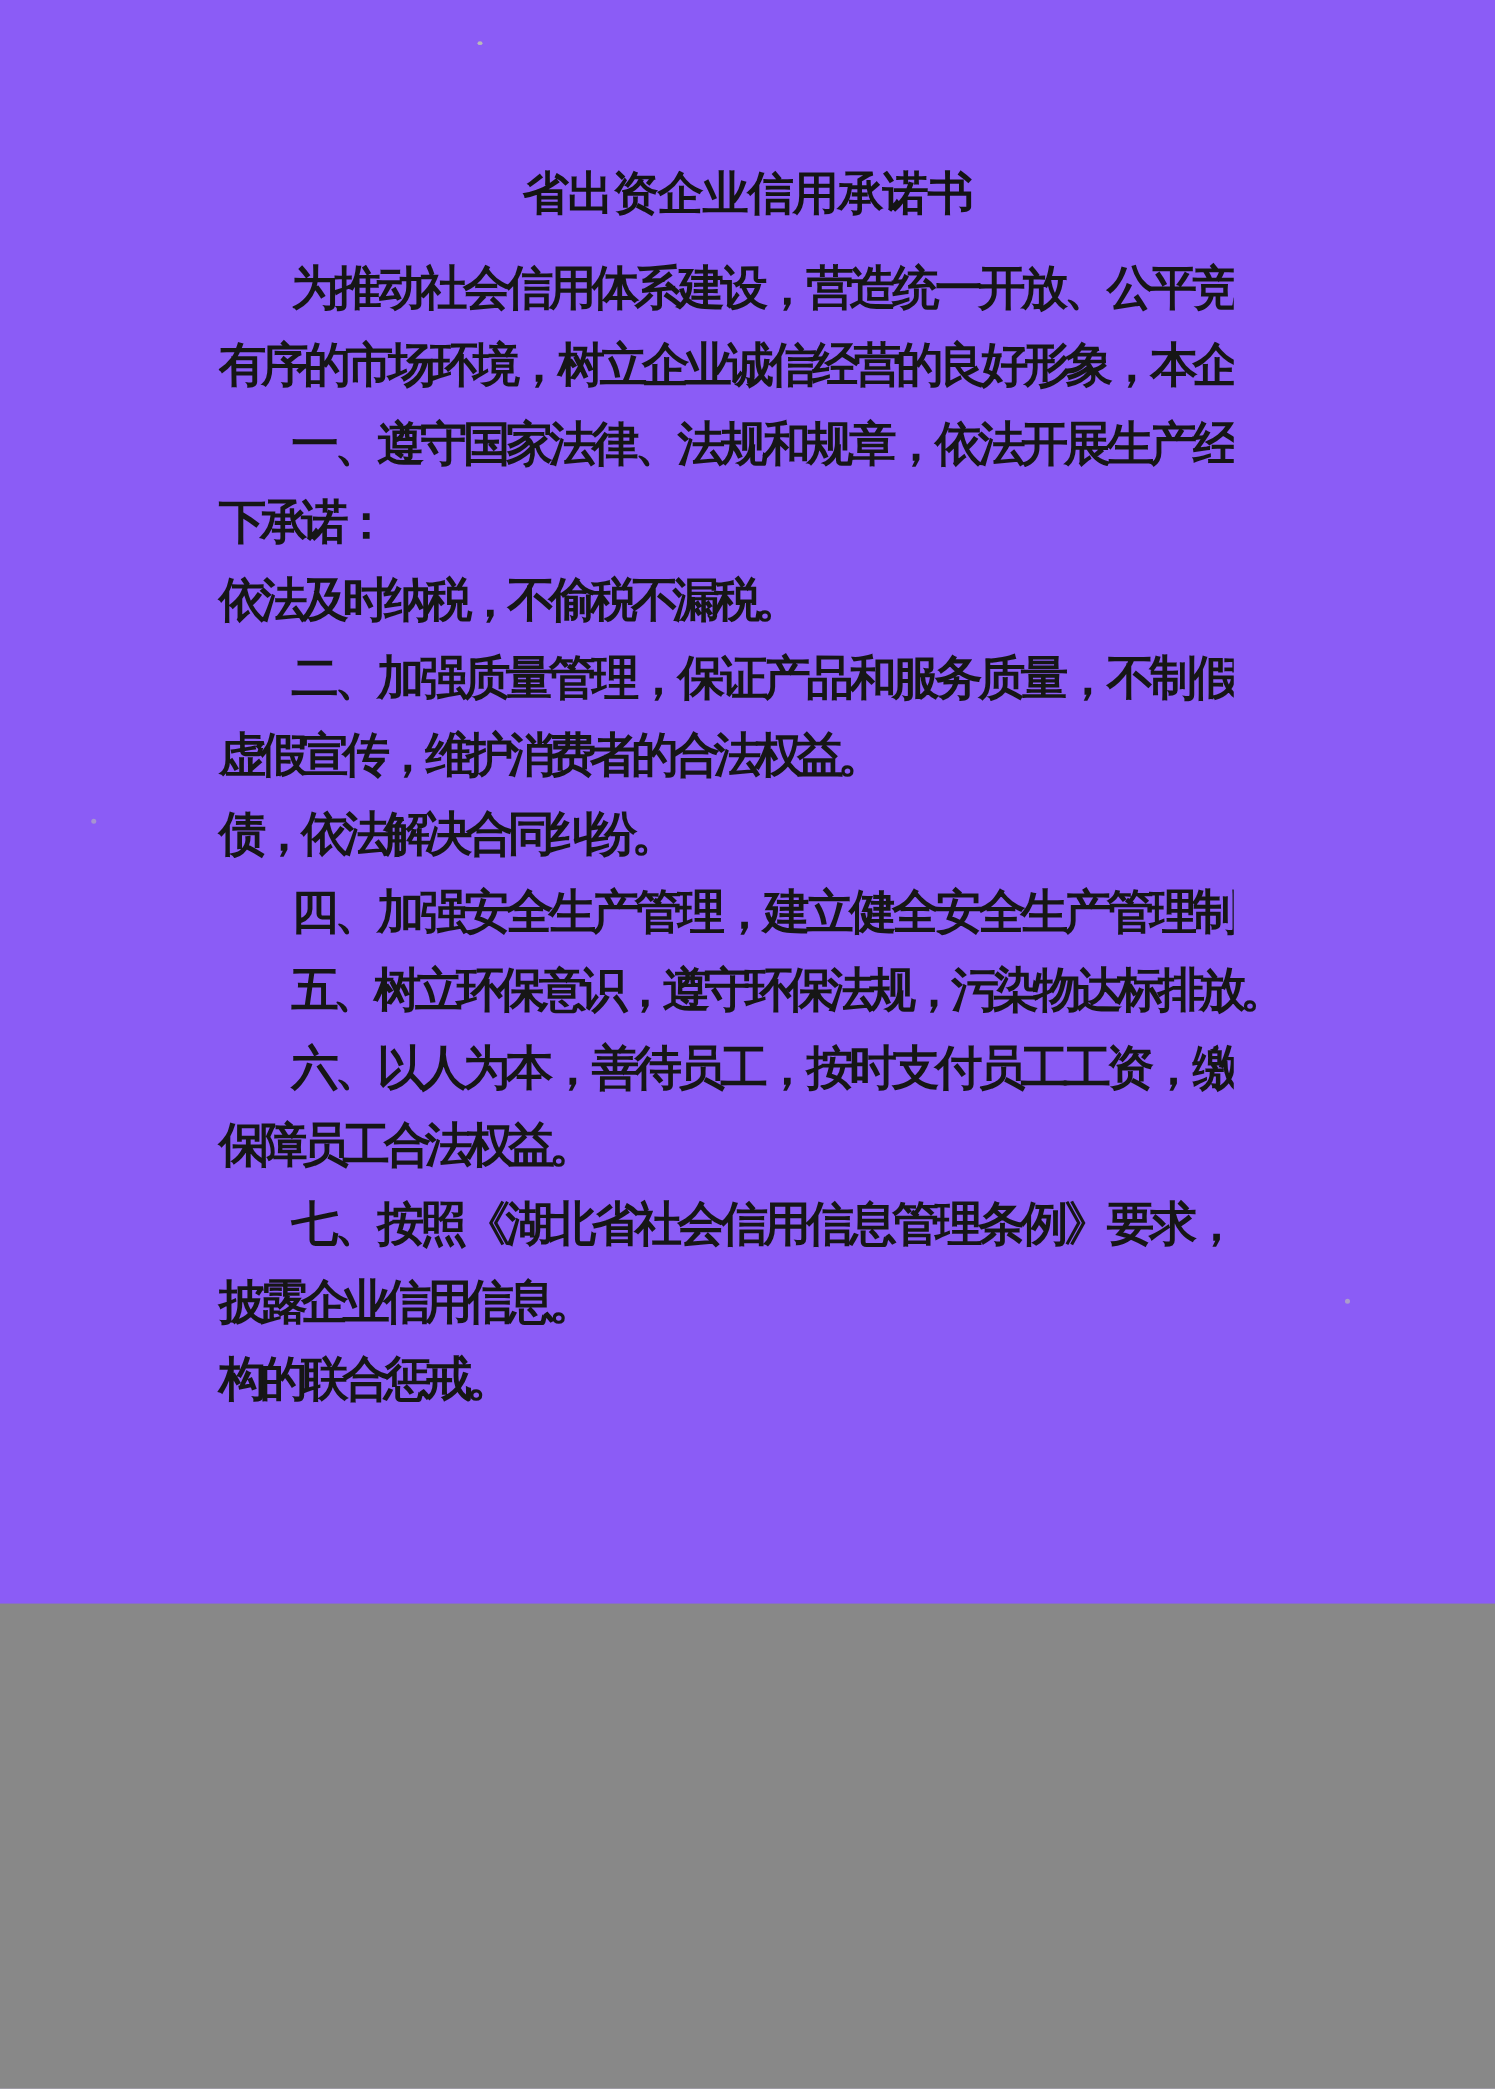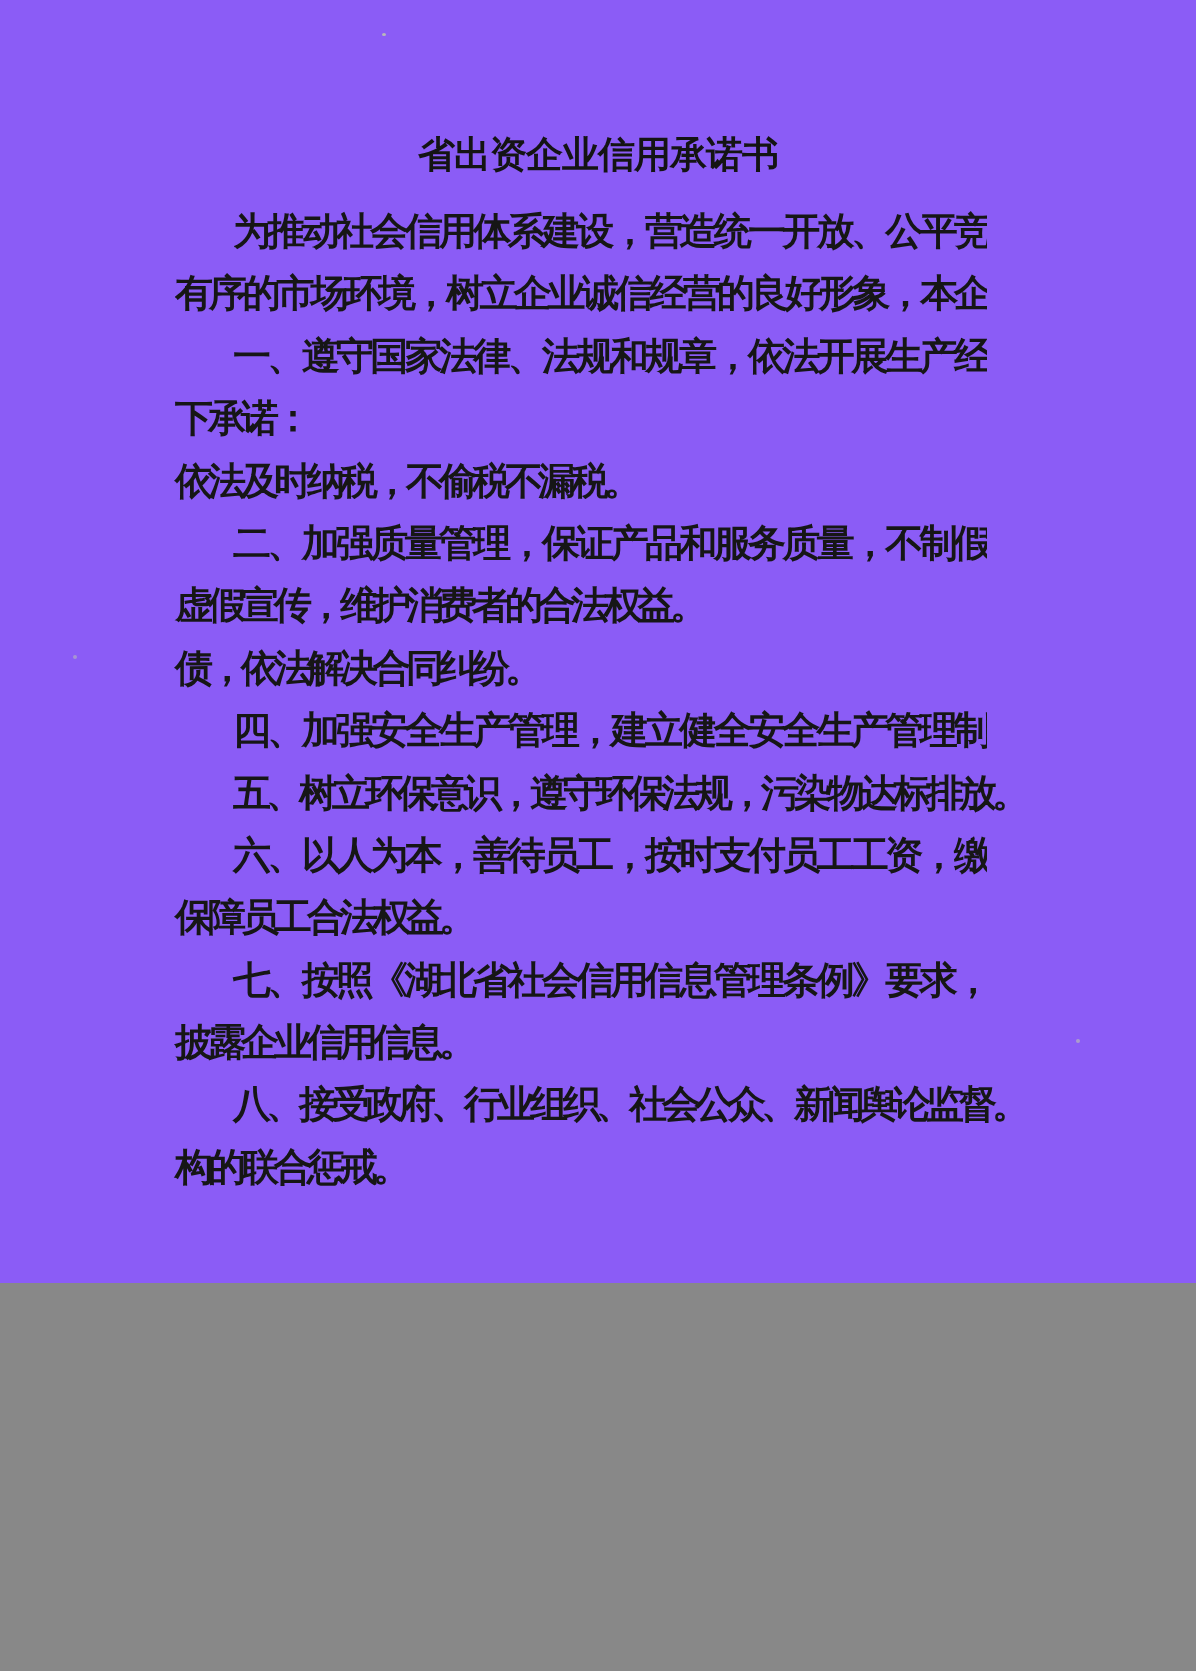--- a/index.html
+++ b/index.html
@@ -85,21 +85,20 @@
       <div class="line">依法及时纳税，不偷税不漏税。</div>
       <div class="line indent fill">二、加强质量管理，保证产品和服务质量，不制假售假，不</div>
       <div class="line">虚假宣传，维护消费者的合法权益。</div>
       <div class="line">债，依法解决合同纠纷。</div>
       <div class="line indent fill">四、加强安全生产管理，建立健全安全生产管理制度，杜绝</div>
       <div class="line indent">五、树立环保意识，遵守环保法规，污染物达标排放。</div>
       <div class="line indent fill">六、以人为本，善待员工，按时支付员工工资，缴纳社保，</div>
       <div class="line">保障员工合法权益。</div>
       <div class="line indent fill">七、按照《湖北省社会信用信息管理条例》要求，行业组织</div>
       <div class="line">披露企业信用信息。</div>
-      <div class="line indent">八、接受政府、行业组织、社会公众、新闻舆论监督。</div>
       <div class="line">构的联合惩戒。</div>
     </div>
 
   <div class="sig-label">承诺单位名称（加盖公章）：</div>
 
   <div class="hw hw-year">2018</div>
   <span class="date-unit u-year">年</span>
   <div class="hw hw-month">11</div>
   <span class="date-unit u-month">月</span>
   <div class="hw hw-day">9</div>

